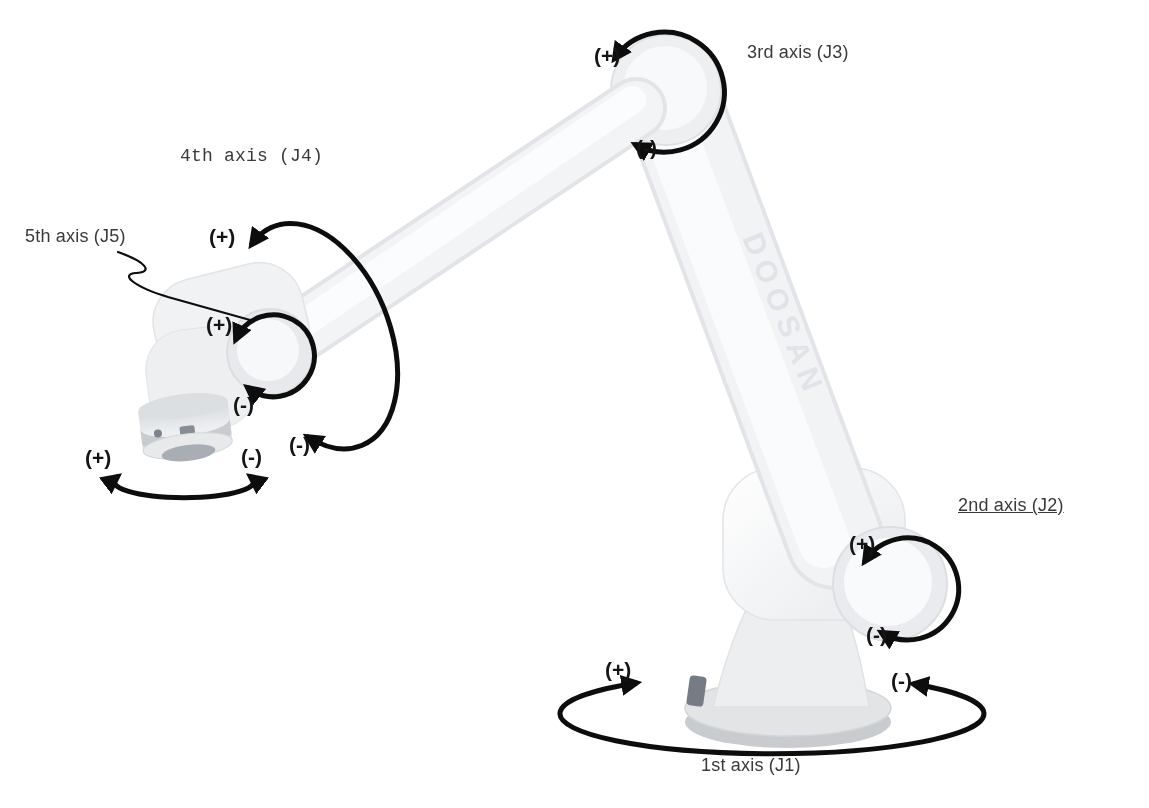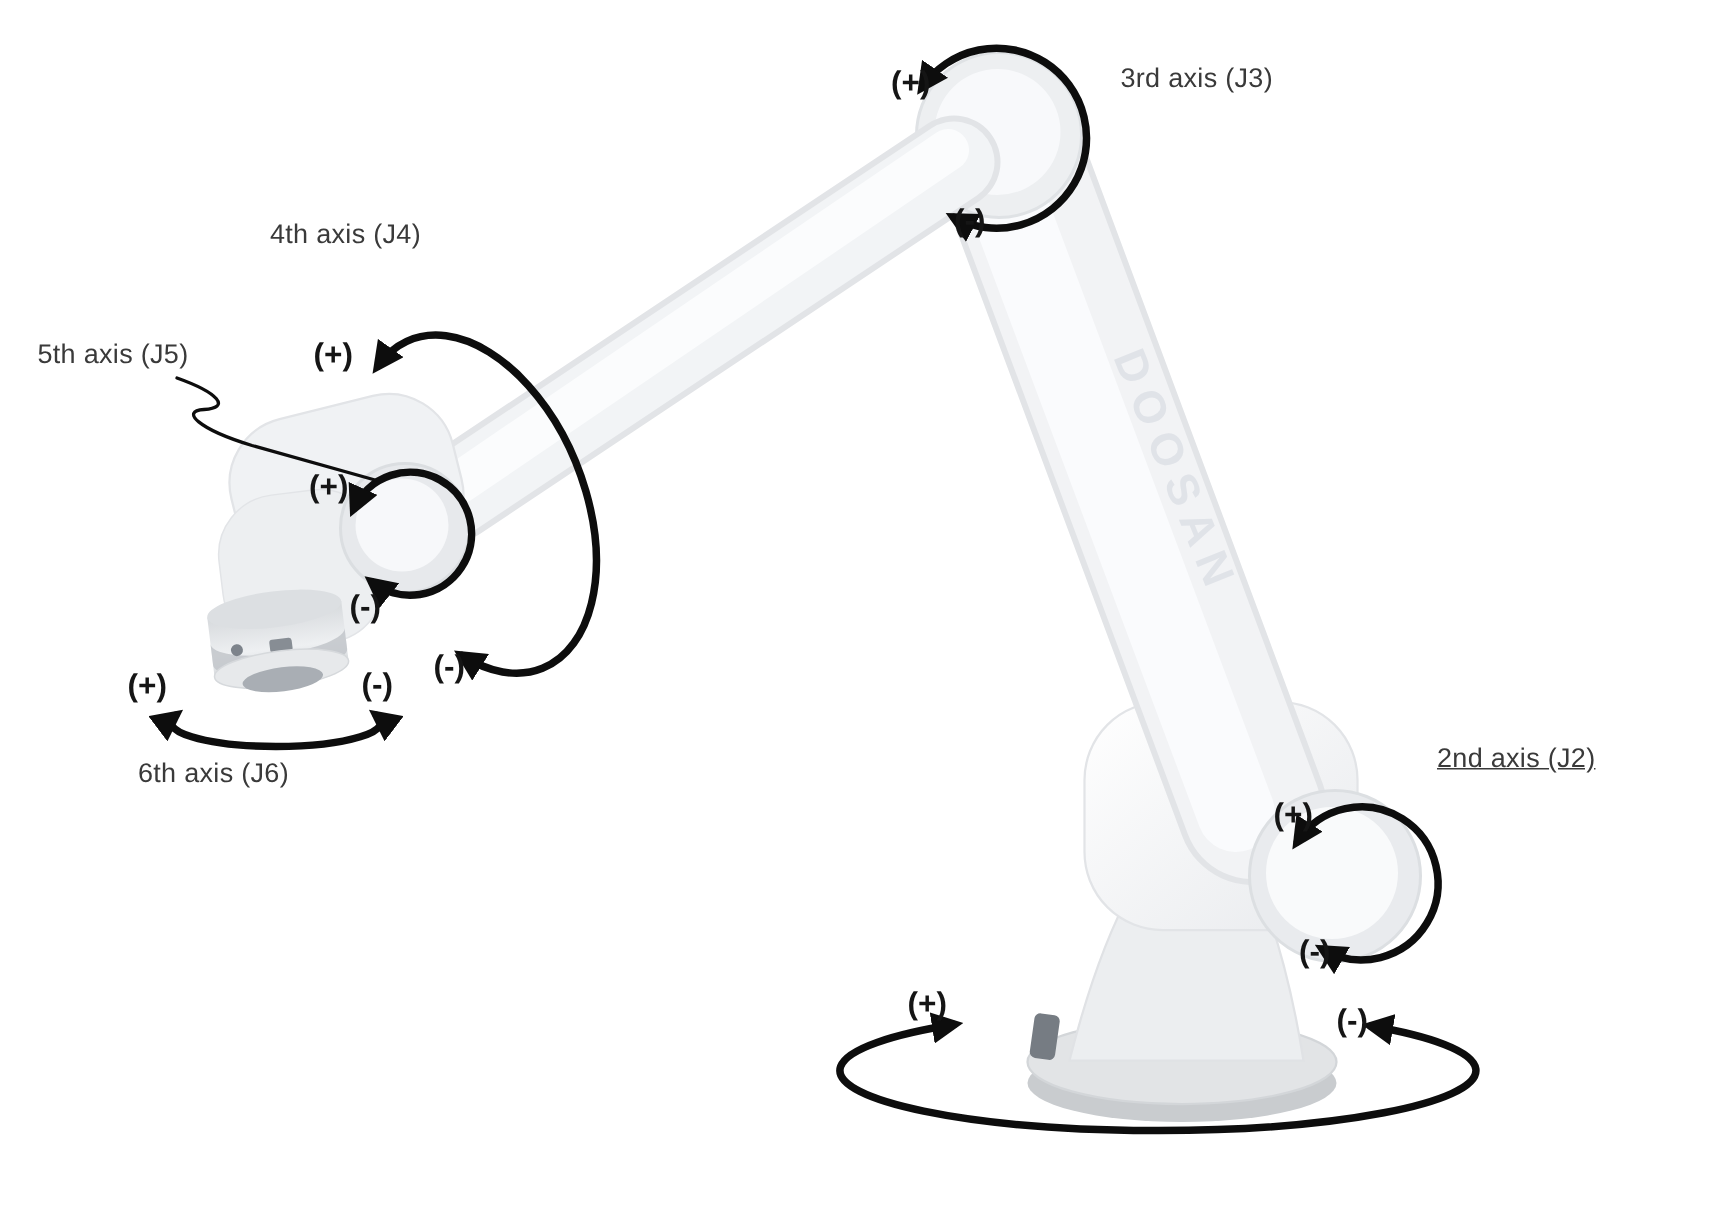--- a/index.html
+++ b/index.html
@@ -20,21 +20,21 @@
   }
   .sign{
     position:absolute;
     font-size:21px;
     font-weight:bold;
     color:#151515;
     white-space:nowrap;
   }
   
   #lbl-j3{left:747px;top:42px;}
-  #lbl-j4{left:180px;top:146px;}
+  #lbl-j4{left:180px;top:146px;font-family:Liberation Mono, monospace;}
   #lbl-j5{left:2px;top:226px;margin-left:23px;}
   #lbl-j6{left:92px;top:505px;}
   #lbl-j2{left:958px;top:495px;text-decoration:underline;}
   #lbl-j1{left:701px;top:755px;}
   
   #plus-j3{left:594px;top:44px;}   #minus-j3{left:636px;top:136px;}
   #plus-j4{left:209px;top:225px;}  #minus-j4{left:289px;top:433px;}
   #plus-j5{left:206px;top:313px;}  #minus-j5{left:233px;top:393px;}
   #plus-j6{left:85px;top:446px;}   #minus-j6{left:241px;top:445px;}
   #plus-j2{left:849px;top:532px;}  #minus-j2{left:866px;top:623px;}
@@ -128,24 +128,24 @@
   <div class="sign" id="minus-j3">(-)</div>
 
   <div class="axis-label" id="lbl-j4">4th axis (J4)</div>
   <div class="sign" id="plus-j4">(+)</div>
   <div class="sign" id="minus-j4">(-)</div>
 
   <div class="axis-label" id="lbl-j5">5th axis (J5)</div>
   <div class="sign" id="plus-j5">(+)</div>
   <div class="sign" id="minus-j5">(-)</div>
 
-  <div class="axis-label" id="lbl-j6">6th axis (J6)</div>
   <div class="sign" id="plus-j6">(+)</div>
   <div class="sign" id="minus-j6">(-)</div>
 
   <div class="axis-label" id="lbl-j2">2nd axis (J2)</div>
   <div class="sign" id="plus-j2">(+)</div>
   <div class="sign" id="minus-j2">(-)</div>
 
+  <div class="axis-label" id="lbl-j1">1st axis (J1)</div>
   <div class="sign" id="plus-j1">(+)</div>
   <div class="sign" id="minus-j1">(-)</div>
 
 </div>
 
 </body></html>

